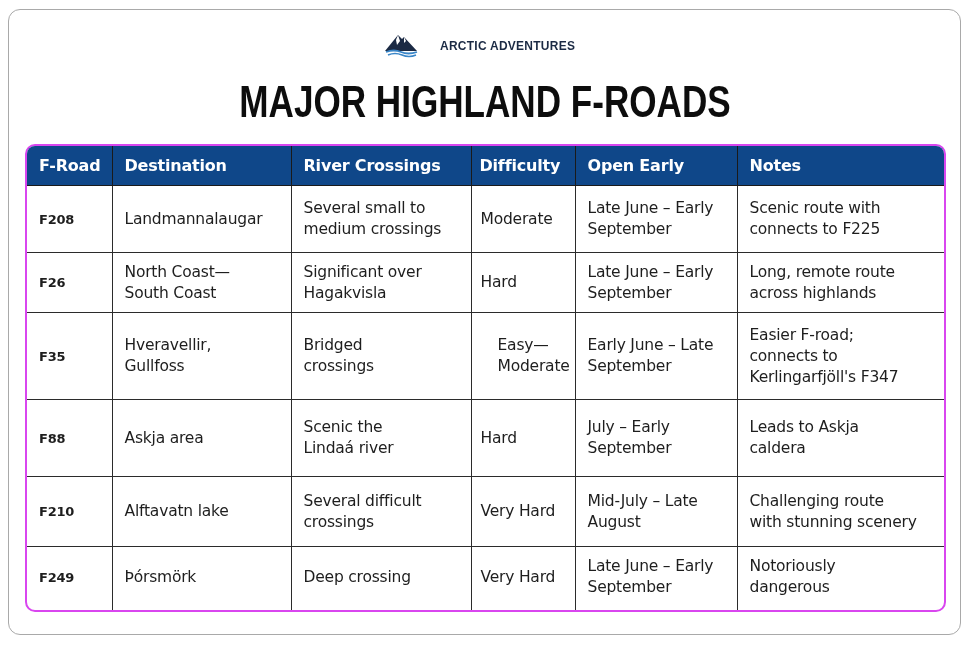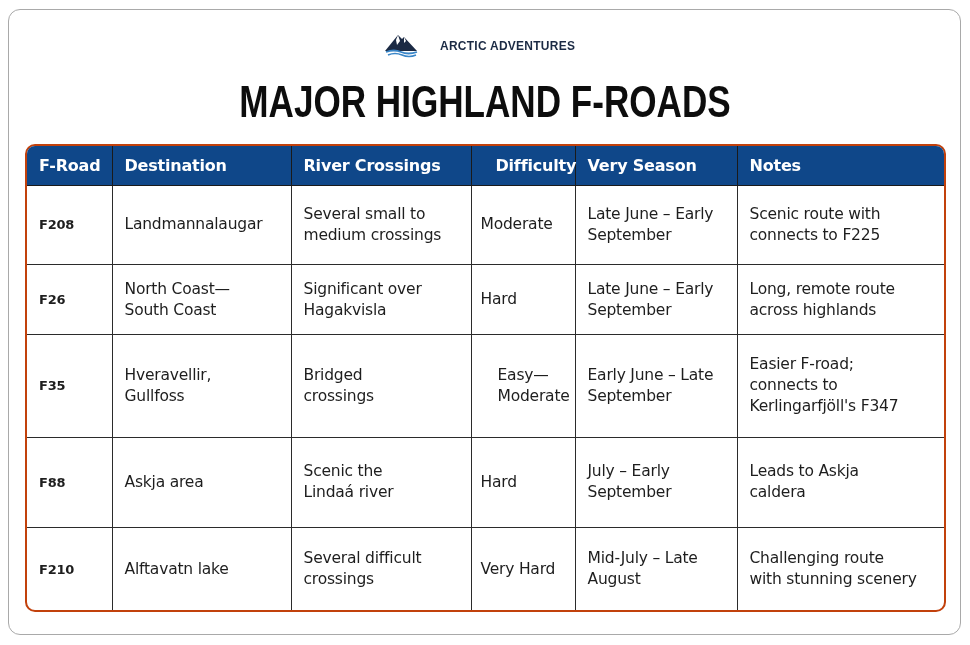--- a/index.html
+++ b/index.html
@@ -18,21 +18,21 @@
       color: #1b2a44; letter-spacing: 0.3px; transform: scaleX(0.92); transform-origin: left center;
     }
     .title {
       position: absolute; left: 0; width: 970px; top: 74px; height: 56px;
       text-align: center; font-family: "Liberation Sans", sans-serif; font-weight: bold;
       font-size: 45px; line-height: 56px; color: #0d0d0d; letter-spacing: 0px;
       transform: scaleX(0.78); transform-origin: center;
     }
     .table-wrap {
       position: absolute; left: 25px; top: 144px; width: 921px; height: 468px;
-      border: 2px solid #c2410c; border-radius: 10px; box-sizing: border-box; overflow: hidden;
+      border: 2px solid #d946ef; border-radius: 10px; box-sizing: border-box; overflow: hidden;
     }
     table { border-collapse: collapse; width: 100%; height: 100%; table-layout: fixed; }
     th {
       background: #0f4789; color: #ffffff; font-family: "DejaVu Sans", sans-serif;
       font-weight: bold; font-size: 16px; text-align: left; padding: 0 0 0 12px;
       height: 39px; border-right: 1.5px solid #1a1a1a; border-bottom: 1.5px solid #1a1a1a;
       white-space: nowrap; letter-spacing: -0.2px;
     }
     th:last-child { border-right: none; }
     td {
@@ -70,22 +70,22 @@
       <col style="width:180px">
       <col style="width:104px">
       <col style="width:162px">
       <col style="width:207px">
     </colgroup>
     <thead>
       <tr>
         <th>F-Road</th>
         <th>Destination</th>
         <th>River Crossings</th>
-        <th style="padding-left:24px">Difficulty</th>
-        <th>Very Season</th>
+        <th style="padding-left:8px">Difficulty</th>
+        <th>Open Early</th>
         <th>Notes</th>
       </tr>
     </thead>
     <tbody id="tbody">
         <tr style="height: 67px;">
           <td class="road">F208</td>
           <td>
             <div>Landmannalaugar</div>
           </td>
           <td>
@@ -185,15 +185,35 @@
           </td>
           <td>
             <div>Mid-July – Late</div>
             <div>August</div>
           </td>
           <td>
             <div>Challenging route</div>
             <div>with stunning scenery</div>
           </td>
         </tr>
+        <tr style="height: 72px;">
+          <td class="road" style="vertical-align: top; padding-top: 20px;">F249</td>
+          <td style="vertical-align: top; padding-top: 20px;">
+            <div>Þórsmörk</div>
+          </td>
+          <td style="vertical-align: top; padding-top: 20px;">
+            <div>Deep crossing</div>
+          </td>
+          <td style="padding-left: 9px; vertical-align: top; padding-top: 20px;">
+            <div>Very Hard</div>
+          </td>
+          <td style="vertical-align: top; padding-top: 9px;">
+            <div>Late June – Early</div>
+            <div>September</div>
+          </td>
+          <td style="vertical-align: top; padding-top: 9px;">
+            <div>Notoriously</div>
+            <div>dangerous</div>
+          </td>
+        </tr>
       </tbody>
   </table>
 </div>
 
 </body></html>

